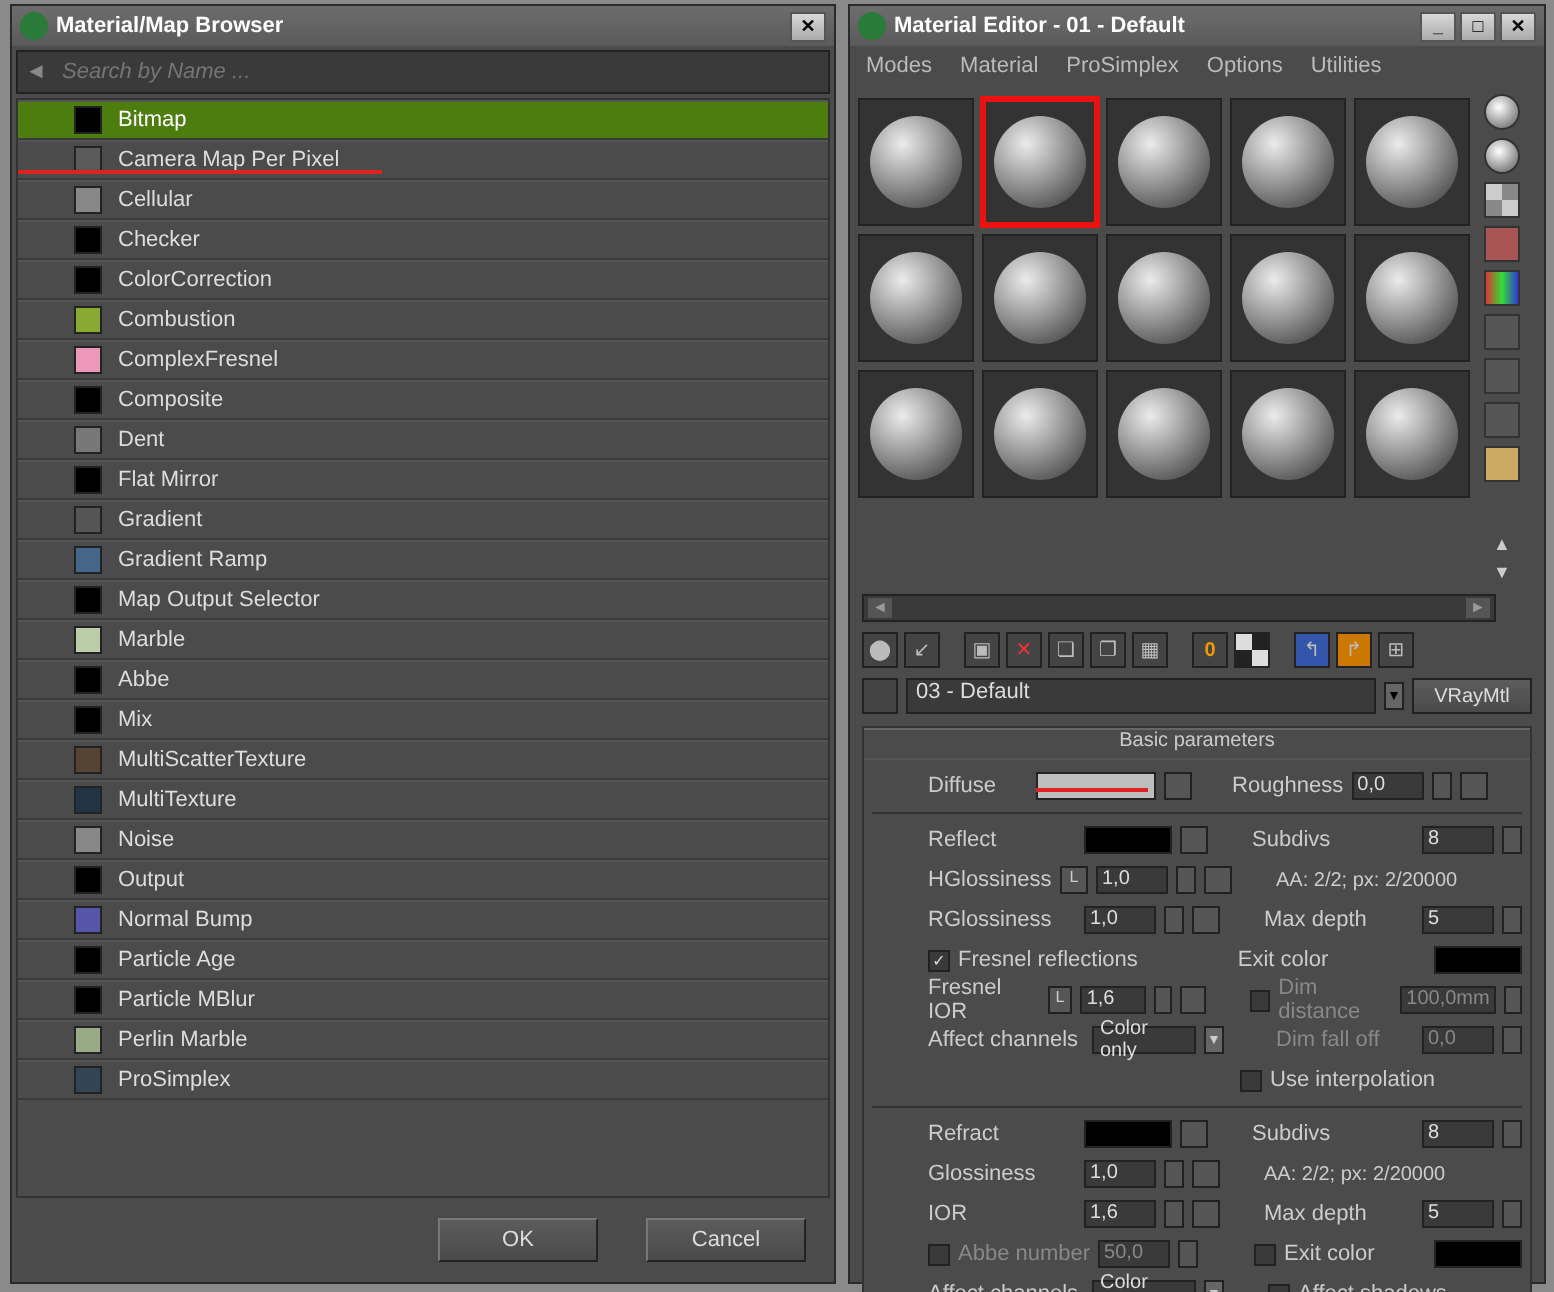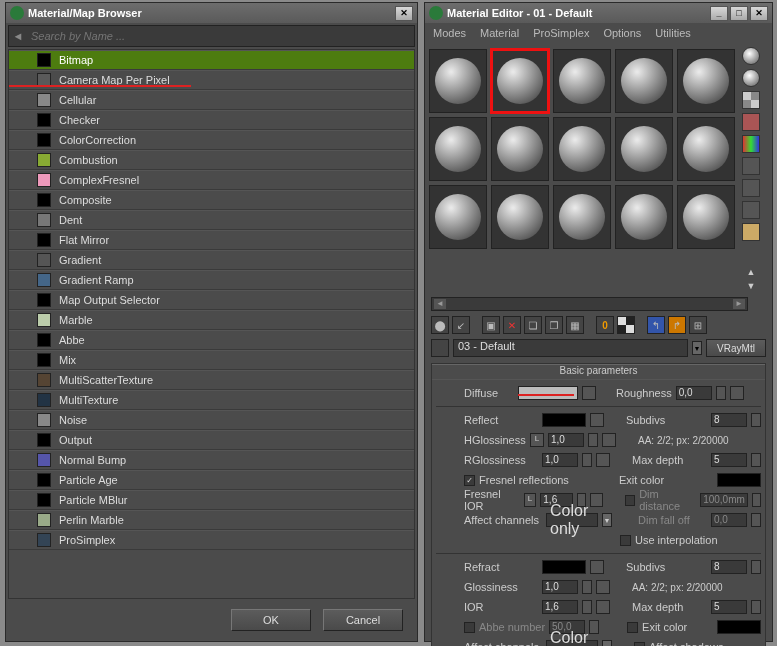--- a/index.html
+++ b/index.html
@@ -17,21 +17,21 @@
 .search-row { display: flex; align-items: center; background: #3a3a3a; height: 22px; border: 1px solid #222; margin: 2px; }
 .back-arrow { width: 18px; text-align: center; color: #888; }
 .search-input { flex: 1; background: transparent; border: none; color: #aaa; font-style: italic; padding: 0 4px; outline: none; }
 
 .map-list { margin: 2px; background: #4b4b4b; height: 550px; overflow: hidden; position: relative; border: 1px solid #333; }
 .red-underline { position: absolute; left: 0; top: 35px; width: 182px; height: 2px; background: #d22; }
 .map-row { height: 20px; display: flex; align-items: center; padding-left: 28px; color: #ddd; cursor: pointer; border-top: 1px solid #555; border-bottom: 1px solid #3a3a3a; }
 .map-row.selected { background: #4d7c0f; color: #fff; }
 .map-swatch { width: 14px; height: 14px; margin-right: 8px; border: 1px solid #222; }
 
-.btn-row { display: flex; justify-content: flex-end; padding: 8px 14px; gap: 12px; }
+.btn-row { display: flex; justify-content: flex-end; padding: 8px 14px; gap: 24px; }
 .dlg-btn { width: 80px; height: 22px; background: linear-gradient(#5c5c5c,#4a4a4a); border: 1px solid #222; border-top-color: #777; border-left-color: #777; color: #ddd; cursor: pointer; }
 
 .menu-bar { height: 20px; display: flex; align-items: center; gap: 14px; padding: 0 8px; color: #bbb; background: #4b4b4b; }
 .menu-item { cursor: pointer; }
 
 .slot-area { display: flex; }
 .slot-grid { padding: 6px 4px; display: grid; grid-template-columns: repeat(5,58px); grid-template-rows: repeat(3,64px); gap: 4px; }
 .slot { background: #333; border: 1px solid #222; position: relative; display: flex; align-items: center; justify-content: center; }
 .slot.sel { outline: 3px solid #e11; outline-offset: -2px; }
 .sphere { width: 46px; height: 46px; border-radius: 50%; background: radial-gradient(circle at 35% 30%, #e8e8e8 2%, #aaa 35%, #555 80%, #333); }
@@ -67,21 +67,21 @@
 .spin-arrows { width: 10px; height: 14px; background: #555; border: 1px solid #222; }
 .cb { width: 11px; height: 11px; border: 1px solid #222; background: #3a3a3a; display: inline-flex; align-items: center; justify-content: center; font-size: 8px; color: #ddd; }
 .cb.on::after { content: "✓"; }
 .tiny-btn { width: 14px; height: 14px; background: #555; border: 1px solid #222; }
 .lock { width: 14px; height: 14px; background: #555; border: 1px solid #222; text-align: center; font-size: 8px; color: #ccc; }
 .rel { position: relative; }
 
 .divider { height: 1px; background: #333; margin: 4px 0; }
 .red-line2 { position: absolute; left: 86px; top: 14px; width: 56px; height: 2px; background: #d22; }
 
-.combo { height: 14px; background: #3a3a3a; border: 1px solid #222; color: #ddd; padding: 0 3px; display: inline-flex; align-items: center; font-size: 16px; }
+.combo { height: 14px; background: #3a3a3a; border: 1px solid #222; color: #ddd; padding: 0 3px; display: inline-flex; align-items: center; font-size: 10px; }
 .combo-arrow { width: 10px; height: 14px; background: #666; border: 1px solid #222; display: inline-flex; align-items: center; justify-content: center; font-size: 7px; }
 </style>
 </head>
 <body>
 
 <div class="window win-left">
   <div class="titlebar">
     <span class="title-icon"></span>
     <span>Material/Map Browser</span>
     <span class="titlebar-spacer"></span>

